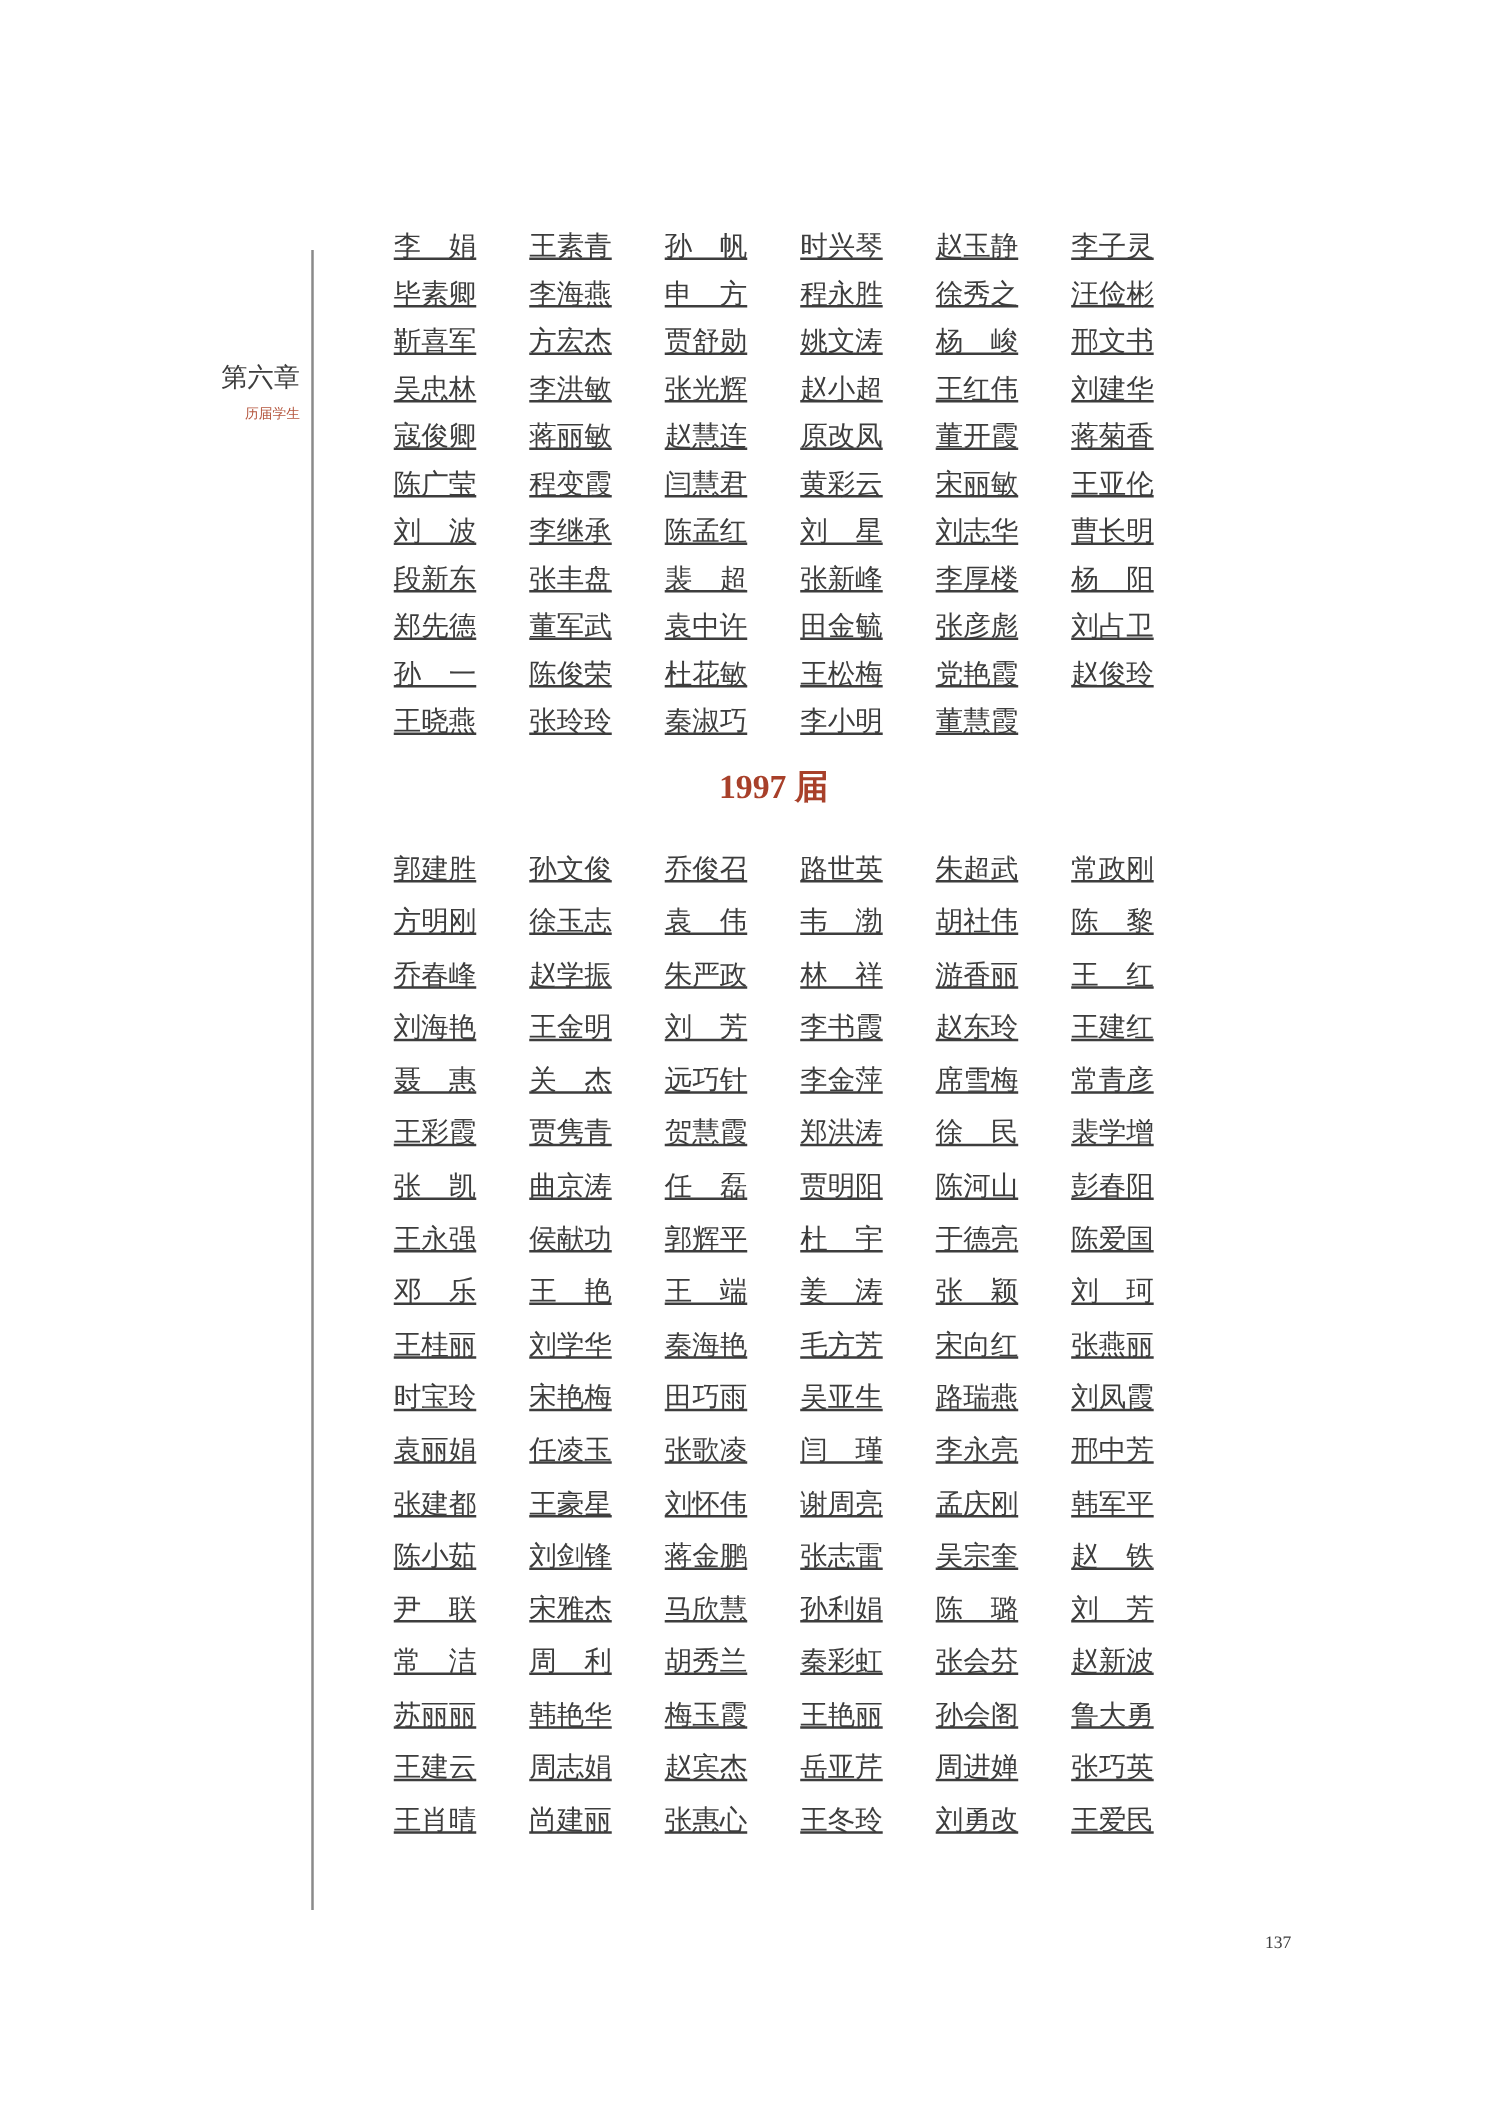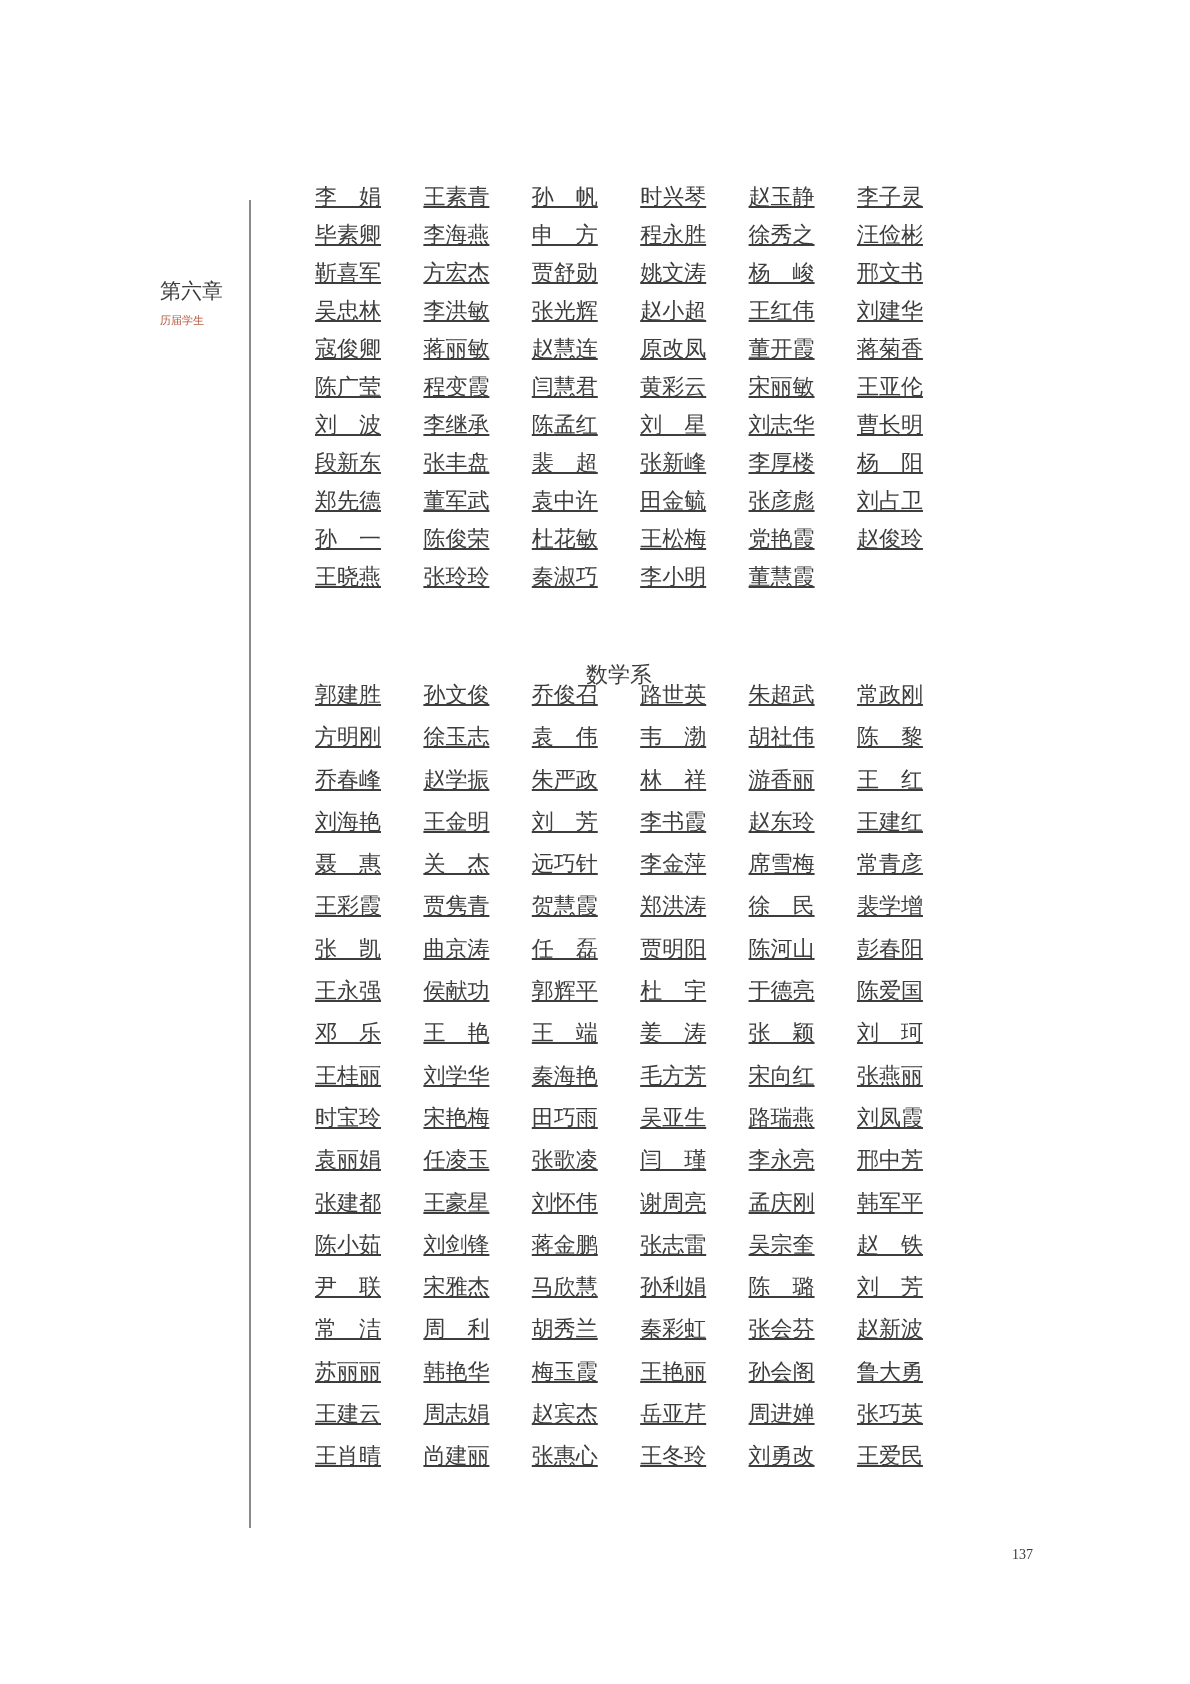--- a/index.html
+++ b/index.html
@@ -20,23 +20,23 @@
     position: absolute;
     left: 249px;
     top: 200px;
     width: 2px;
     height: 1328px;
     background: var(--rule, #8a8a8a);
   }
   .sidebar {
     position: absolute;
     left: 160px;
-    top: 281px;
+    top: 292px;
     width: 80px;
-    text-align: left;
+    text-align: right;
   }
   .sidebar .chapter {
     font-size: 21px;
     line-height: 1;
     color: var(--text, #3d3d3d);
     letter-spacing: 0px;
   }
   .sidebar .section {
     margin-top: 13px;
     font-size: 11px;
@@ -170,22 +170,22 @@
       <div class="name-cell">王松梅</div>
       <div class="name-cell">党艳霞</div>
       <div class="name-cell">赵俊玲</div>
       <div class="name-cell">王晓燕</div>
       <div class="name-cell">张玲玲</div>
       <div class="name-cell">秦淑巧</div>
       <div class="name-cell">李小明</div>
       <div class="name-cell">董慧霞</div>
     </div>
 
-
-  <h3 class="dept-heading">数学系</h3>
+  <h2 class="year-heading">1997 届</h2>
+
 
   <div class="roster roster-1997">
       <div class="name-cell">郭建胜</div>
       <div class="name-cell">孙文俊</div>
       <div class="name-cell">乔俊召</div>
       <div class="name-cell">路世英</div>
       <div class="name-cell">朱超武</div>
       <div class="name-cell">常政刚</div>
       <div class="name-cell">方明刚</div>
       <div class="name-cell">徐玉志</div>

